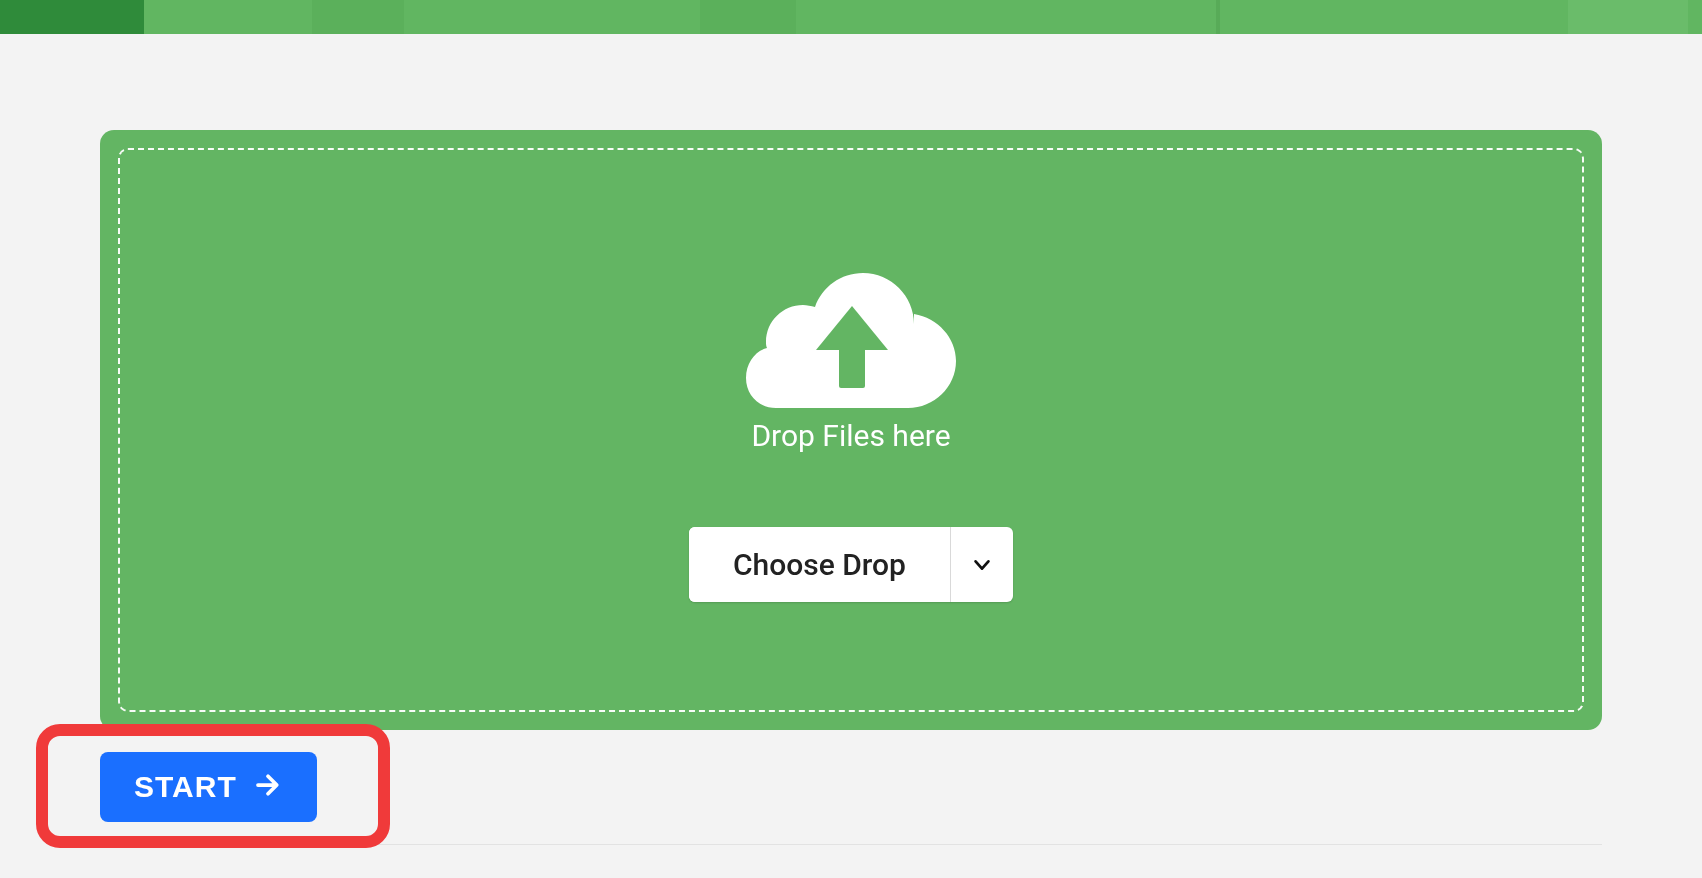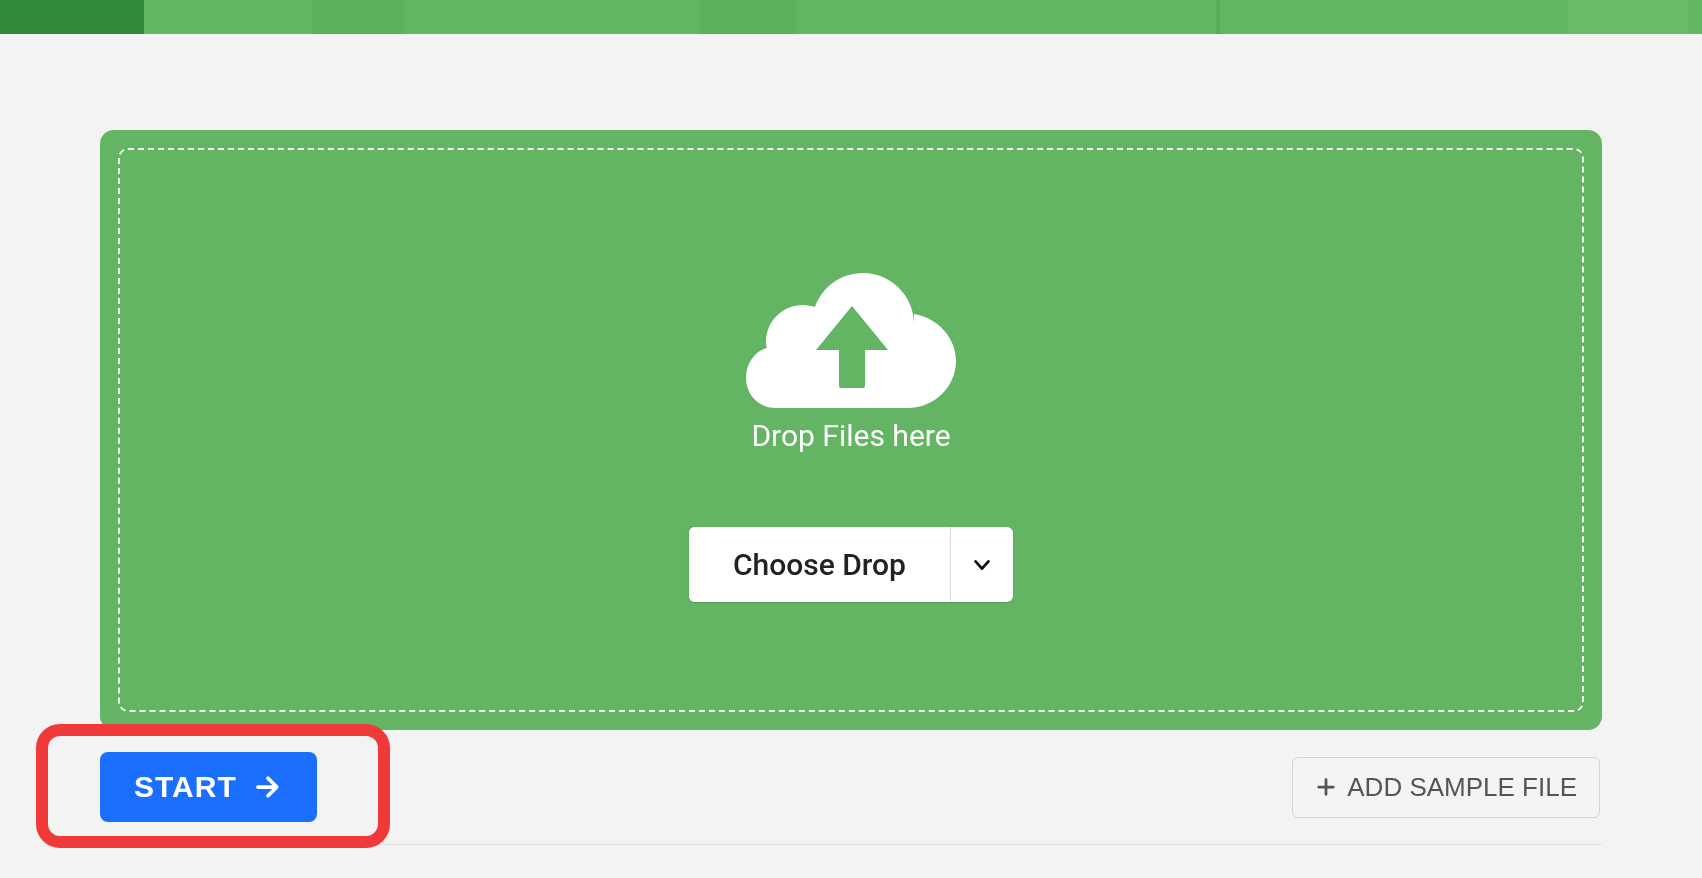--- a/index.html
+++ b/index.html
@@ -101,21 +101,20 @@
     margin-left: 0;
     background: #1a6fff;
     color: #ffffff;
     font-size: 30px;
     font-weight: 600;
     letter-spacing: 1px;
     padding: 18px 34px;
     border: none;
     border-radius: 8px;
     display: flex;
-    align-items: center;
     gap: 16px;
     cursor: pointer;
   }
 
   .sample-btn {
     background: #f4f4f4;
     border: 1px solid #d4d4d4;
     color: #555;
     font-size: 26px;
     font-weight: 500;
@@ -180,27 +179,19 @@
   <div class="action-row">
     <button class="start-btn">
       <span>START</span>
       <span>
         <svg width="30" height="30" viewBox="0 0 24 24">
             <path fill="none" stroke="#ffffff" stroke-width="3" stroke-linecap="round" stroke-linejoin="round" d="M4 12h14M12 5l7 7-7 7"></path>
           </svg>
       </span>
     </button>
 
-    <button class="sample-btn">
-      <span>
-        <svg width="22" height="22" viewBox="0 0 24 24">
-            <path fill="none" stroke="#555" stroke-width="3" stroke-linecap="round" d="M12 4v16M4 12h16"></path>
-          </svg>
-      </span>
-      <span>ADD SAMPLE FILE</span>
-    </button>
   </div>
 
   <div class="divider-line"></div>
 
 </div>
 
 <div class="start-highlight"></div>
 
 </body></html>

